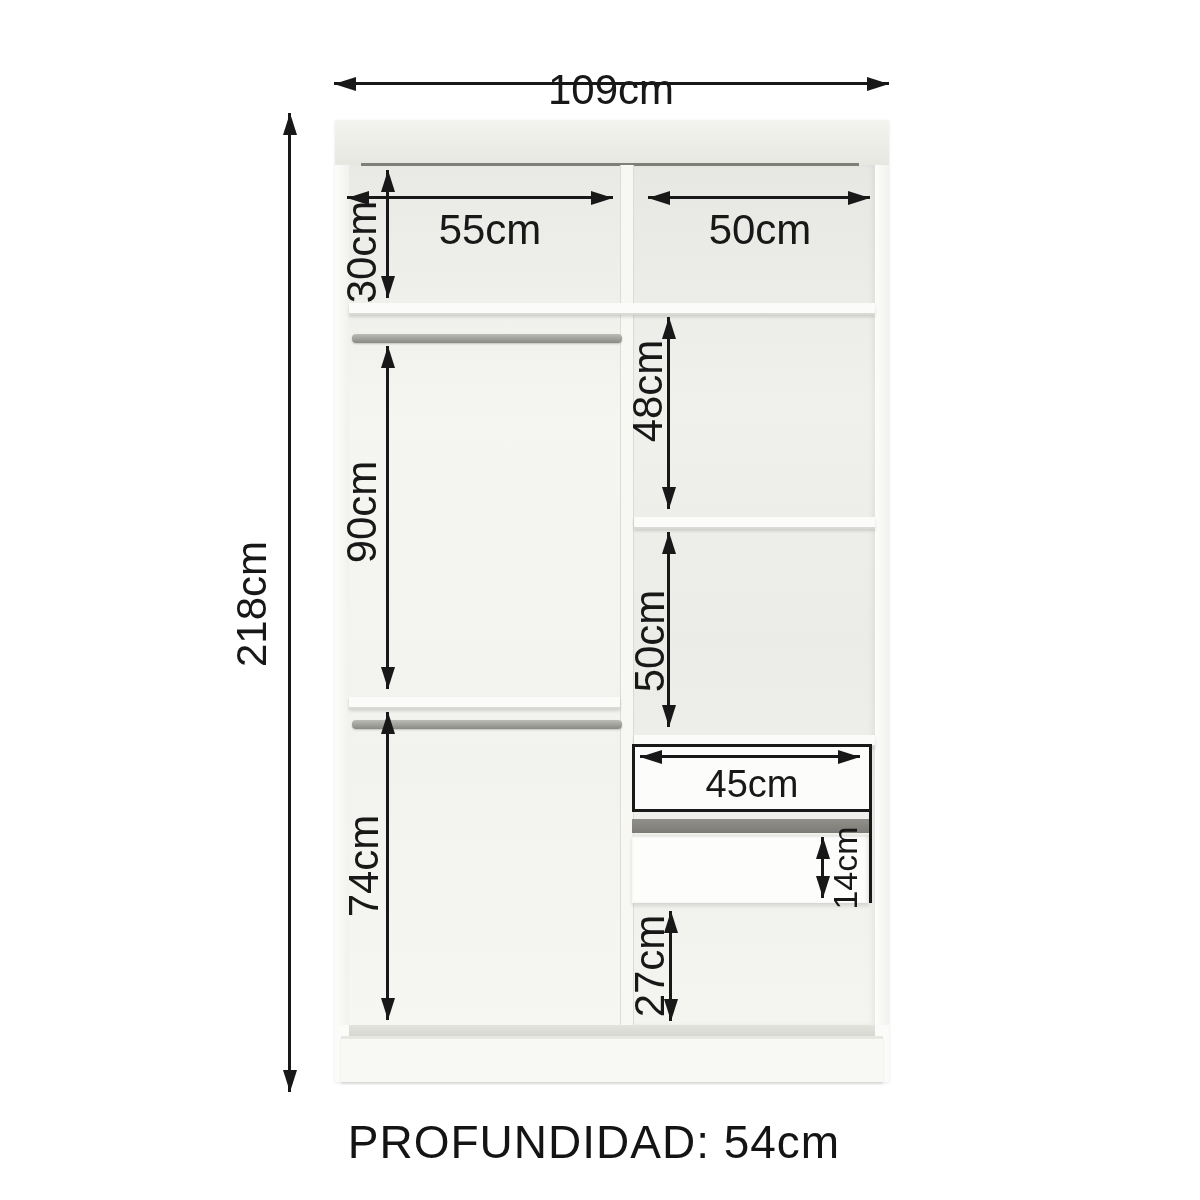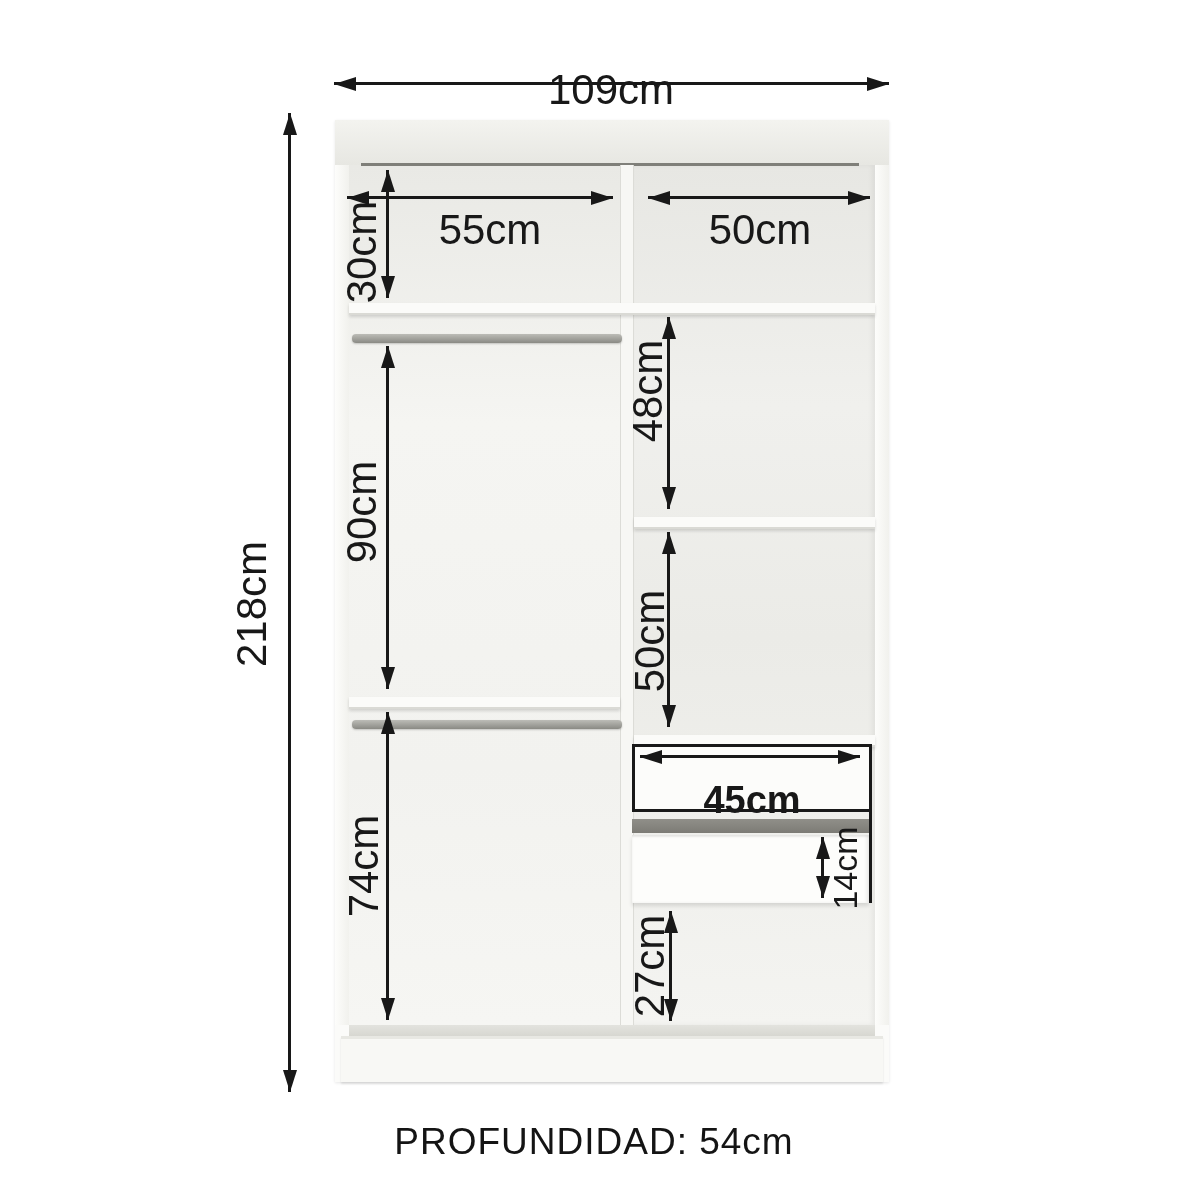--- a/index.html
+++ b/index.html
@@ -57,21 +57,21 @@
   .arrow-v::before { content:""; position:absolute; top:0; left:-5.5px; width:0; height:0;
     border-left:7px solid transparent; border-right:7px solid transparent; border-bottom:22px solid #181818; }
   .arrow-v::after { content:""; position:absolute; bottom:0; left:-5.5px; width:0; height:0;
     border-left:7px solid transparent; border-right:7px solid transparent; border-top:22px solid #181818; }
   
   .lbl { position:absolute; font-size:42px; line-height:1; white-space:nowrap;
     transform:translate(-50%,-50%); color:#181818; }
   .lbl.rot { transform:translate(-50%,-50%) rotate(-90deg); }
   .lbl.small { font-size:38px; }
   .lbl.tiny { font-size:34px; }
-  .footer-lbl { position:absolute; font-size:37px; transform:translate(-50%,-50%);
+  .footer-lbl { position:absolute; font-size:46px; transform:translate(-50%,-50%);
     white-space:nowrap; color:#141414; letter-spacing:1px; }
 </style>
 </head>
 <body>
 
 <div class="canvas">
 
   <div class="cabinet">
     <div class="top-panel"></div>
     <div class="interior"></div>
@@ -120,21 +120,21 @@
   <div class="arrow-v" style="left:386px; top:712px; height:308px;"></div>
   <div class="lbl rot" style="left:364px; top:866px;">74cm</div>
 
   <div class="arrow-v" style="left:667px; top:317px; height:192px;"></div>
   <div class="lbl rot" style="left:648px; top:391px;">48cm</div>
 
   <div class="arrow-v" style="left:667px; top:532px; height:195px;"></div>
   <div class="lbl rot" style="left:650px; top:641px;">50cm</div>
 
   <div class="arrow-h" style="left:640px; top:755px; width:220px;"></div>
-  <div class="lbl small" style="left:752px; top:800px;font-weight:bold;">45cm</div>
+  <div class="lbl small" style="left:752px; top:784px;">45cm</div>
 
   <div class="arrow-v" style="left:821px; top:837px; height:61px;"></div>
   <div class="lbl rot tiny" style="left:845px; top:868px;">14cm</div>
 
   <div class="arrow-v" style="left:669px; top:911px; height:110px;"></div>
   <div class="lbl rot" style="left:650px; top:966px;">27cm</div>
 
   <div class="footer-lbl" style="left:594px; top:1142px;">PROFUNDIDAD: 54cm</div>
 
 </div>

